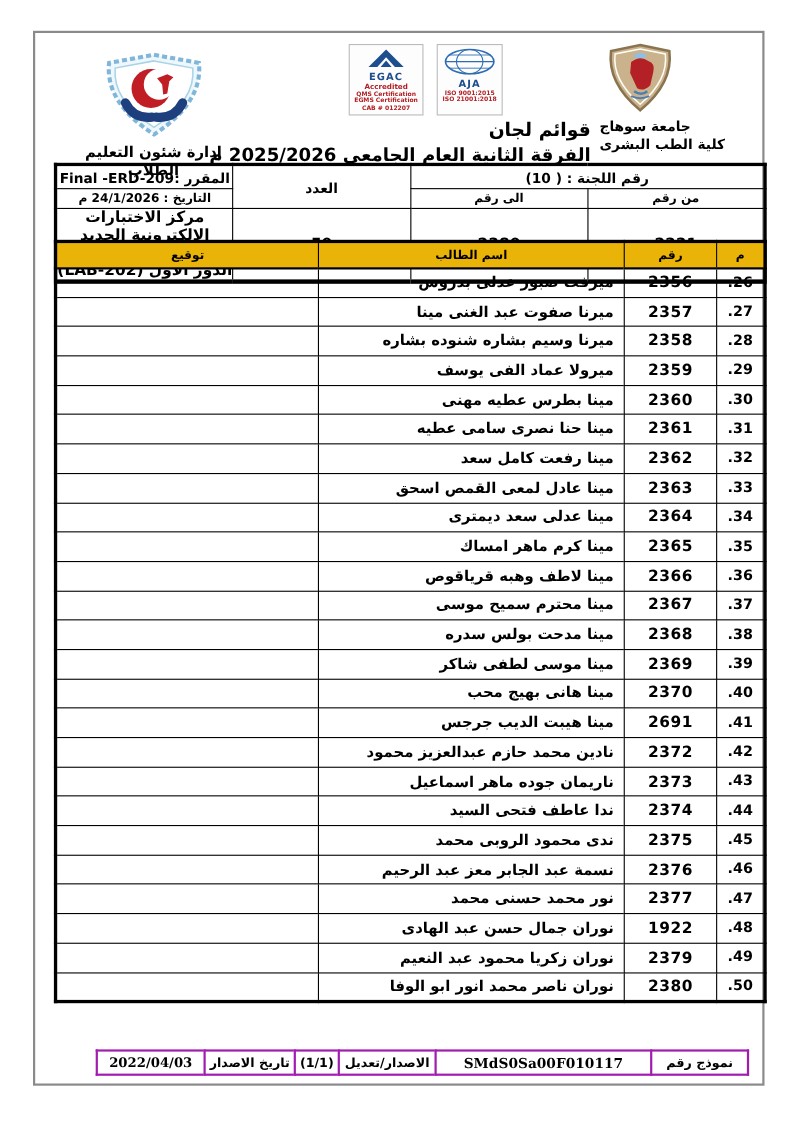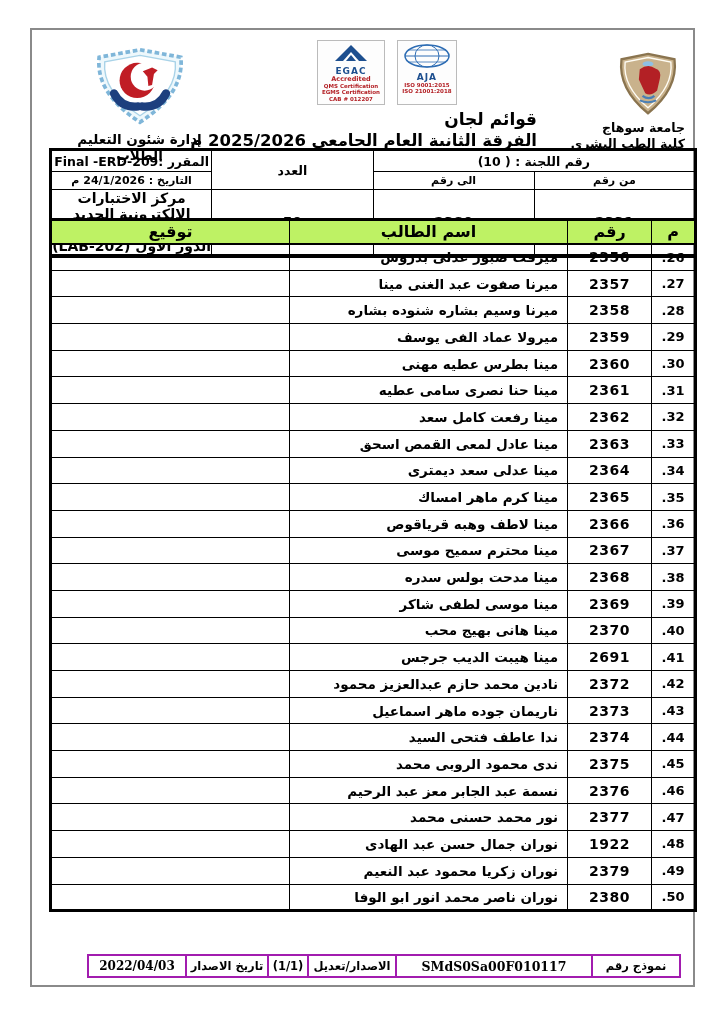--- a/index.html
+++ b/index.html
@@ -2,21 +2,21 @@
 <html lang="ar"><head>
 <meta charset="utf-8">
 <style>
   * { margin:0; padding:0; box-sizing:border-box; }
   html,body { width:725px; height:1024px; background:#ffffff; font-family:"DejaVu Sans", sans-serif; }
   .page { position:relative; width:725px; height:1024px; background:#fff; overflow:hidden; }
   .frame { position:absolute; left:30px; top:28px; width:665px; height:959px; border:2px solid #8a8a8a; background:#fff; }
 
   
   .hdr { position:absolute; top:6px; left:0; width:100%; height:112px; direction:rtl; }
-  .uni-block { position:absolute; right:8px; top:16px; width:140px; text-align:right; }
+  .uni-block { position:absolute; right:8px; top:3px; width:140px; text-align:left; }
   .uni-caption { font-size:12.5px; font-weight:bold; line-height:1.25; color:#000; }
   .admin-block { position:absolute; left:25px; top:11px; width:165px; text-align:center; }
   .admin-caption { font-size:13.5px; font-weight:bold; margin-top:2px; color:#000; }
   .center-block { position:absolute; left:205px; top:4px; width:300px; text-align:center; }
   .certs { display:flex; justify-content:center; gap:12px; direction:ltr; }
   .cert-box { border:1px solid #bbb; padding:2px 4px; background:#fdfdfd; text-align:center; }
   .cert-name { font-size:9px; font-weight:bold; color:#1d4f8f; letter-spacing:1px; line-height:1; }
   .cert-accr { font-size:6.5px; font-weight:bold; color:#b32025; line-height:1.1; }
   .cert-line { font-size:5.5px; font-weight:bold; color:#b32025; line-height:1.15; white-space:nowrap; }
   .doc-title { font-size:17px; font-weight:bold; margin-top:4px; color:#000;text-align:right; }
@@ -28,21 +28,21 @@
   .info-table { border:3px solid #000; }
   .info-table tr.r1 td { height:22px; font-size:12.5px; }
   .info-table tr.r2 td { height:18px; font-size:11px; }
   .info-table tr.r3 td { height:23px; font-size:14px; }
   .info-table td.loc { font-size:10.5px; }
   .info-table td.course, .info-table td.idate { font-size:13px; }
   .info-bottom { border-bottom:4px solid #000 !important; }
 
   
   .main-table { position:absolute; top:188px; left:17px; width:648px; border-collapse:collapse; direction:rtl; table-layout:fixed; border:3px solid #000; }
-  .main-table th { background:#bef264; border:1px solid #000; border-bottom:2px solid #000; height:24px; font-size:16px; font-weight:bold; color:#000; }
+  .main-table th { background:#eab308; border:1px solid #000; border-bottom:2px solid #000; height:24px; font-size:11px; font-weight:bold; color:#000; }
   .main-table td { border:1px solid #000; height:26.7px; font-weight:bold; color:#000; vertical-align:middle; }
   .main-table td.c-serial { text-align:center; font-size:13px; }
   .main-table td.c-num { text-align:center; font-size:14px; letter-spacing:.5px; }
   .main-table td.c-name { text-align:right; padding-right:9px; font-size:13.5px; white-space:nowrap; }
   .main-table td.c-sig { }
 
   
   .foot-table { position:absolute; top:924px; left:55px; width:594px; border-collapse:collapse; direction:rtl; table-layout:fixed; }
   .foot-table td { border:2px solid #a21caf; height:22px; text-align:center; vertical-align:middle; font-size:11.5px; font-weight:bold; color:#000; }
   .foot-table td.form-code { font-size:12.5px; direction:ltr; font-family:"DejaVu Serif", serif; }

